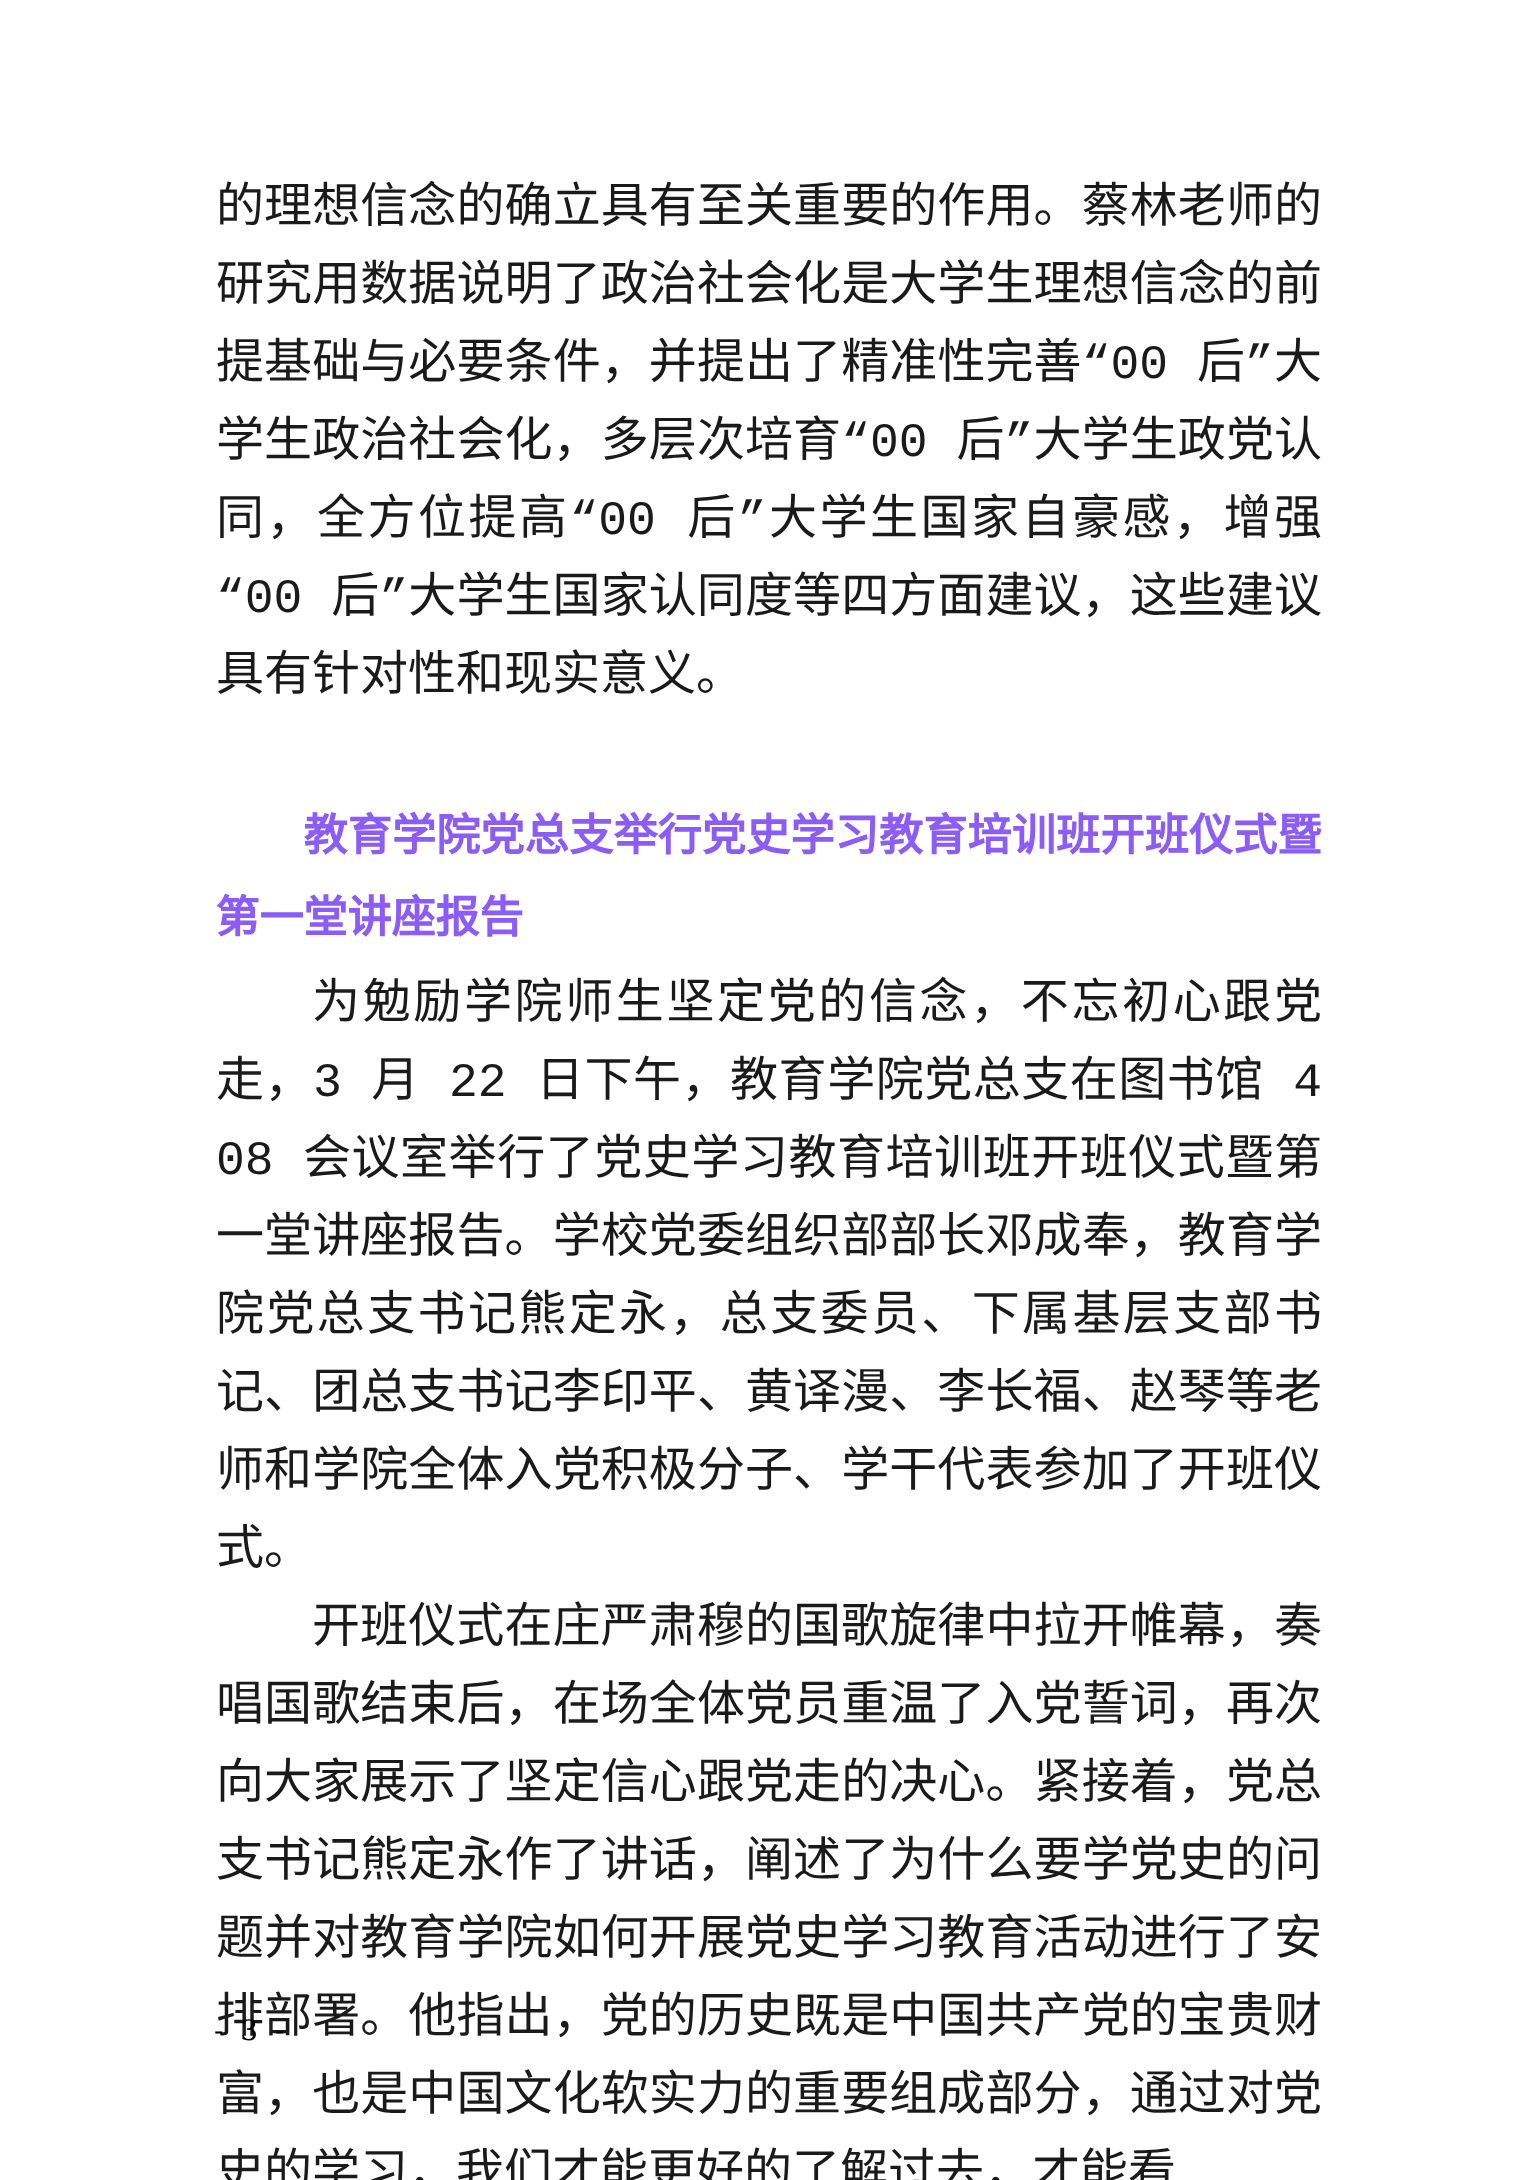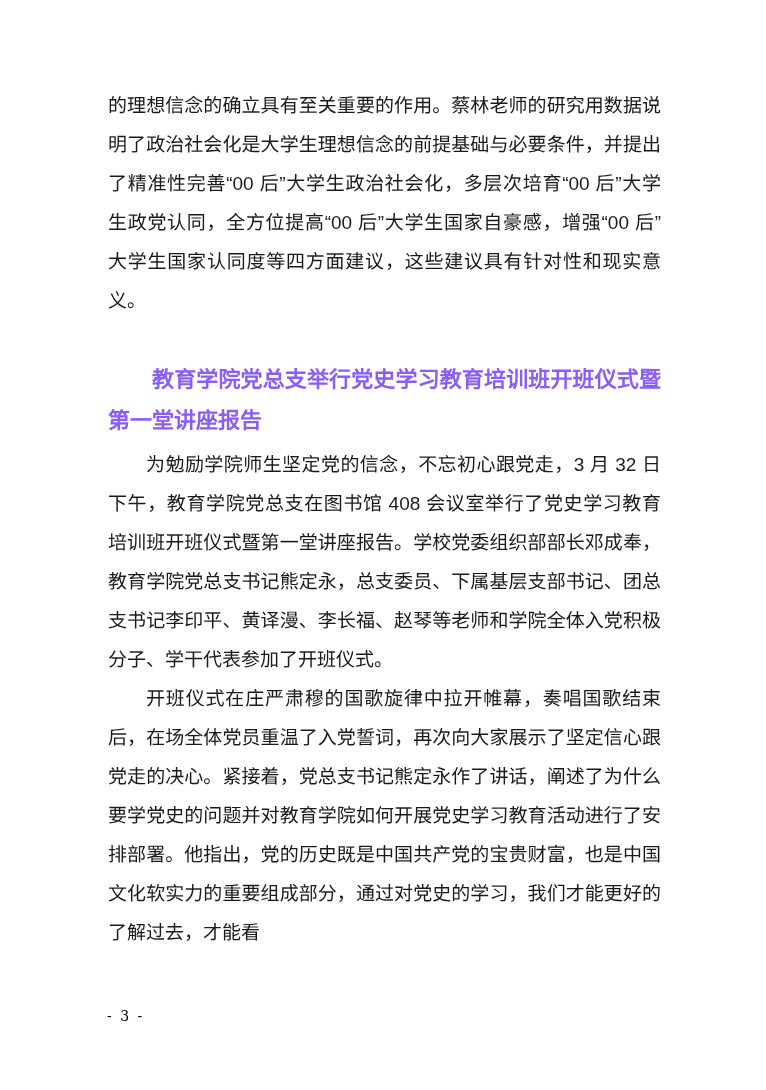--- a/index.html
+++ b/index.html
@@ -16,22 +16,22 @@
     color: #1a1a1a;
   }
   .content {
     position: absolute;
     left: 108px;
     top: 86px;
     width: 553px;
   }
   .body-para {
     margin: 0;
-    font-family: Liberation Sans, sans-serif;
-    font-size: 19px;
+    font-family: Liberation Mono, monospace;
+    font-size: 24px;
     line-height: 39px;
     text-align: justify;
     text-justify: inter-ideograph;
     color: #1a1a1a;
     word-break: break-all;
   }
   .body-para.indent {
     text-indent: 2em;
   }
   .doc-heading {
@@ -61,19 +61,19 @@
 </style>
 </head>
 <body>
 
 <div class="page">
   <div class="content">
     <p class="body-para">的理想信念的确立具有至关重要的作用。蔡林老师的研究用数据说明了政治社会化是大学生理想信念的前提基础与必要条件，并提出了精准性完善“00 后”大学生政治社会化，多层次培育“00 后”大学生政党认同，全方位提高“00 后”大学生国家自豪感，增强“00 后”大学生国家认同度等四方面建议，这些建议具有针对性和现实意义。</p>
 
     <p class="doc-heading">教育学院党总支举行党史学习教育培训班开班仪式暨第一堂讲座报告</p>
 
-    <p class="body-para indent">为勉励学院师生坚定党的信念，不忘初心跟党走，3 月 32 日下午，教育学院党总支在图书馆 408 会议室举行了党史学习教育培训班开班仪式暨第一堂讲座报告。学校党委组织部部长邓成奉，教育学院党总支书记熊定永，总支委员、下属基层支部书记、团总支书记李印平、黄译漫、李长福、赵琴等老师和学院全体入党积极分子、学干代表参加了开班仪式。</p>
+    <p class="body-para indent">为勉励学院师生坚定党的信念，不忘初心跟党走，3 月 22 日下午，教育学院党总支在图书馆 408 会议室举行了党史学习教育培训班开班仪式暨第一堂讲座报告。学校党委组织部部长邓成奉，教育学院党总支书记熊定永，总支委员、下属基层支部书记、团总支书记李印平、黄译漫、李长福、赵琴等老师和学院全体入党积极分子、学干代表参加了开班仪式。</p>
 
     <p class="body-para indent">开班仪式在庄严肃穆的国歌旋律中拉开帷幕，奏唱国歌结束后，在场全体党员重温了入党誓词，再次向大家展示了坚定信心跟党走的决心。紧接着，党总支书记熊定永作了讲话，阐述了为什么要学党史的问题并对教育学院如何开展党史学习教育活动进行了安排部署。他指出，党的历史既是中国共产党的宝贵财富，也是中国文化软实力的重要组成部分，通过对党史的学习，我们才能更好的了解过去，才能看</p>
   </div>
 
   <div class="page-footer">- 3 -</div>
 </div>
 
 </body></html>

